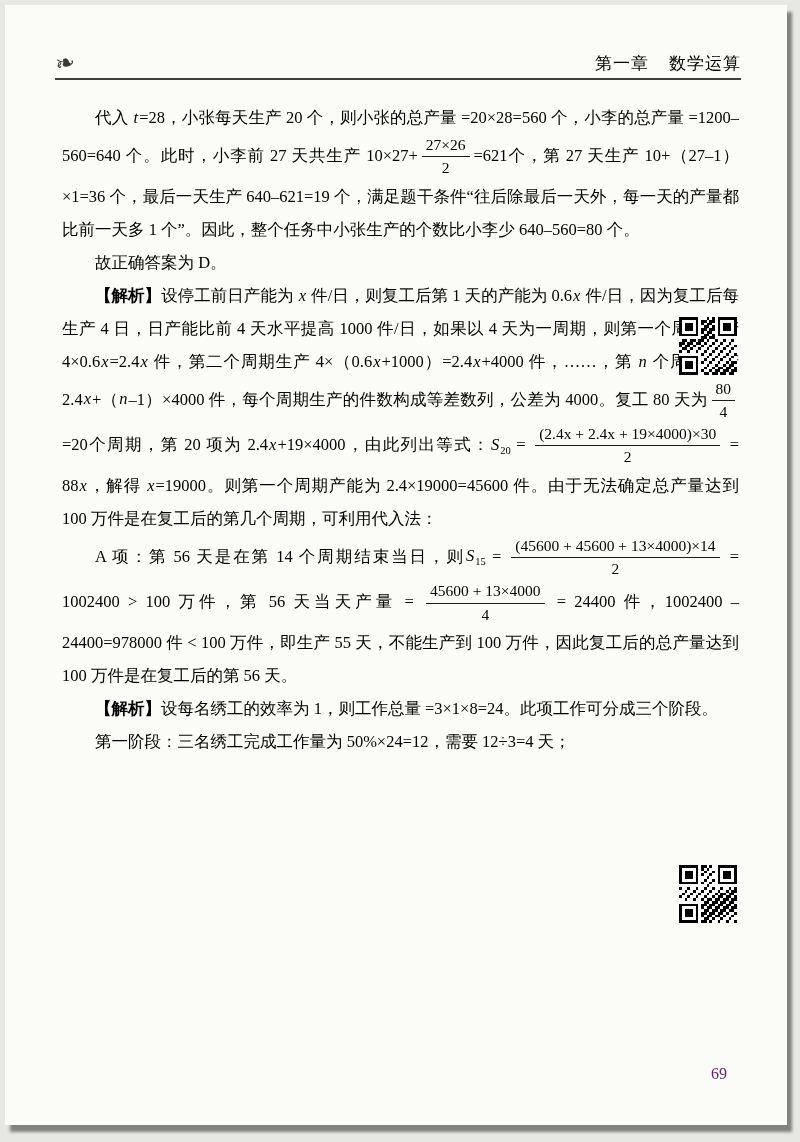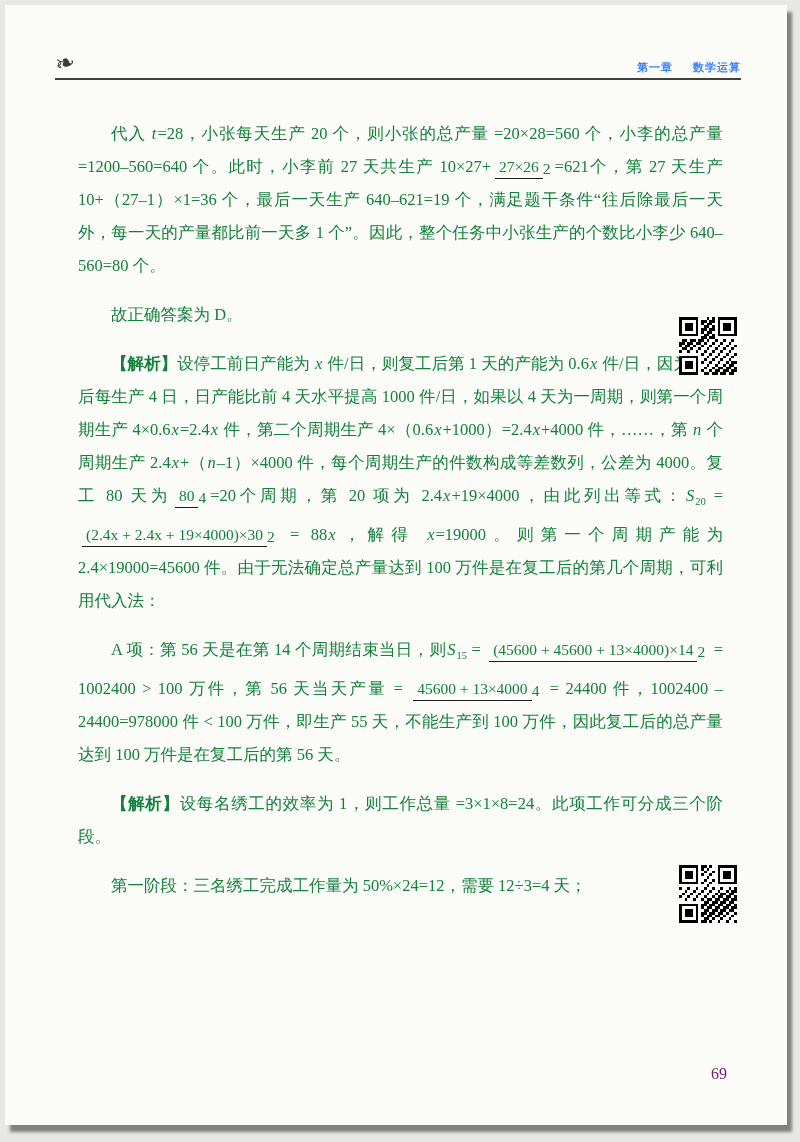--- a/index.html
+++ b/index.html
@@ -6,30 +6,30 @@
   body{width:800px;height:1142px;overflow:hidden;background:#e7e7e4;
        font-family:"Liberation Serif","DejaVu Serif",serif;}
   .scan{position:relative;width:800px;height:1142px;background:#e7e7e4;}
   .page{position:absolute;left:5px;top:5px;width:782px;height:1120px;
         background:#fbfbf8;box-shadow:5px 7px 3px rgba(110,110,108,0.85);}
   
   .header{position:absolute;left:50px;right:46px;top:46px;
           display:flex;justify-content:space-between;align-items:flex-end;
           border-bottom:2.5px solid #3f3f3d;padding-bottom:3px;}
   .ornament{font-size:24px;line-height:1;color:#3a3a38;transform:rotate(-12deg);}
-  .chapter-title{font-weight:bold;font-size:11px;color:#3b82f6;letter-spacing:1px;}
+  .chapter-title{font-weight:normal;font-size:17px;color:#000000;letter-spacing:1px;}
   .chapter-title .num{margin-right:20px;}
   
   .content{position:absolute;left:57px;right:48px;top:96px;}
-  .content p{margin:16px;text-align:justify;text-indent:2em;
-             font-size:16.5px;line-height:33px;color:#15803d;}
+  .content p{margin:0;text-align:justify;text-indent:2em;
+             font-size:16.5px;line-height:33px;color:#000000;}
   .content b{font-weight:bold;}
   .content i{font-style:italic;padding:0 1px;}
   .svar sub{font-size:10.5px;vertical-align:-4px;}
-  .frac{display:inline-flex;flex-direction:row;align-items:center;
+  .frac{display:inline-flex;flex-direction:column;align-items:center;
         vertical-align:middle;margin:2px 4px;font-size:15.5px;line-height:1.18;
         text-indent:0;}
   .frac .num{border-bottom:1.3px solid #1c1c1a;padding:0 4px 2px;}
   .frac .den{padding-top:2px;}
   
   .qr{position:absolute;width:58px;height:58px;background:#fff;}
   .qr svg{width:100%;height:100%;display:block;shape-rendering:crispEdges;}
   .qr1{left:674px;top:312px;}
   .qr2{left:674px;top:860px;}
   

